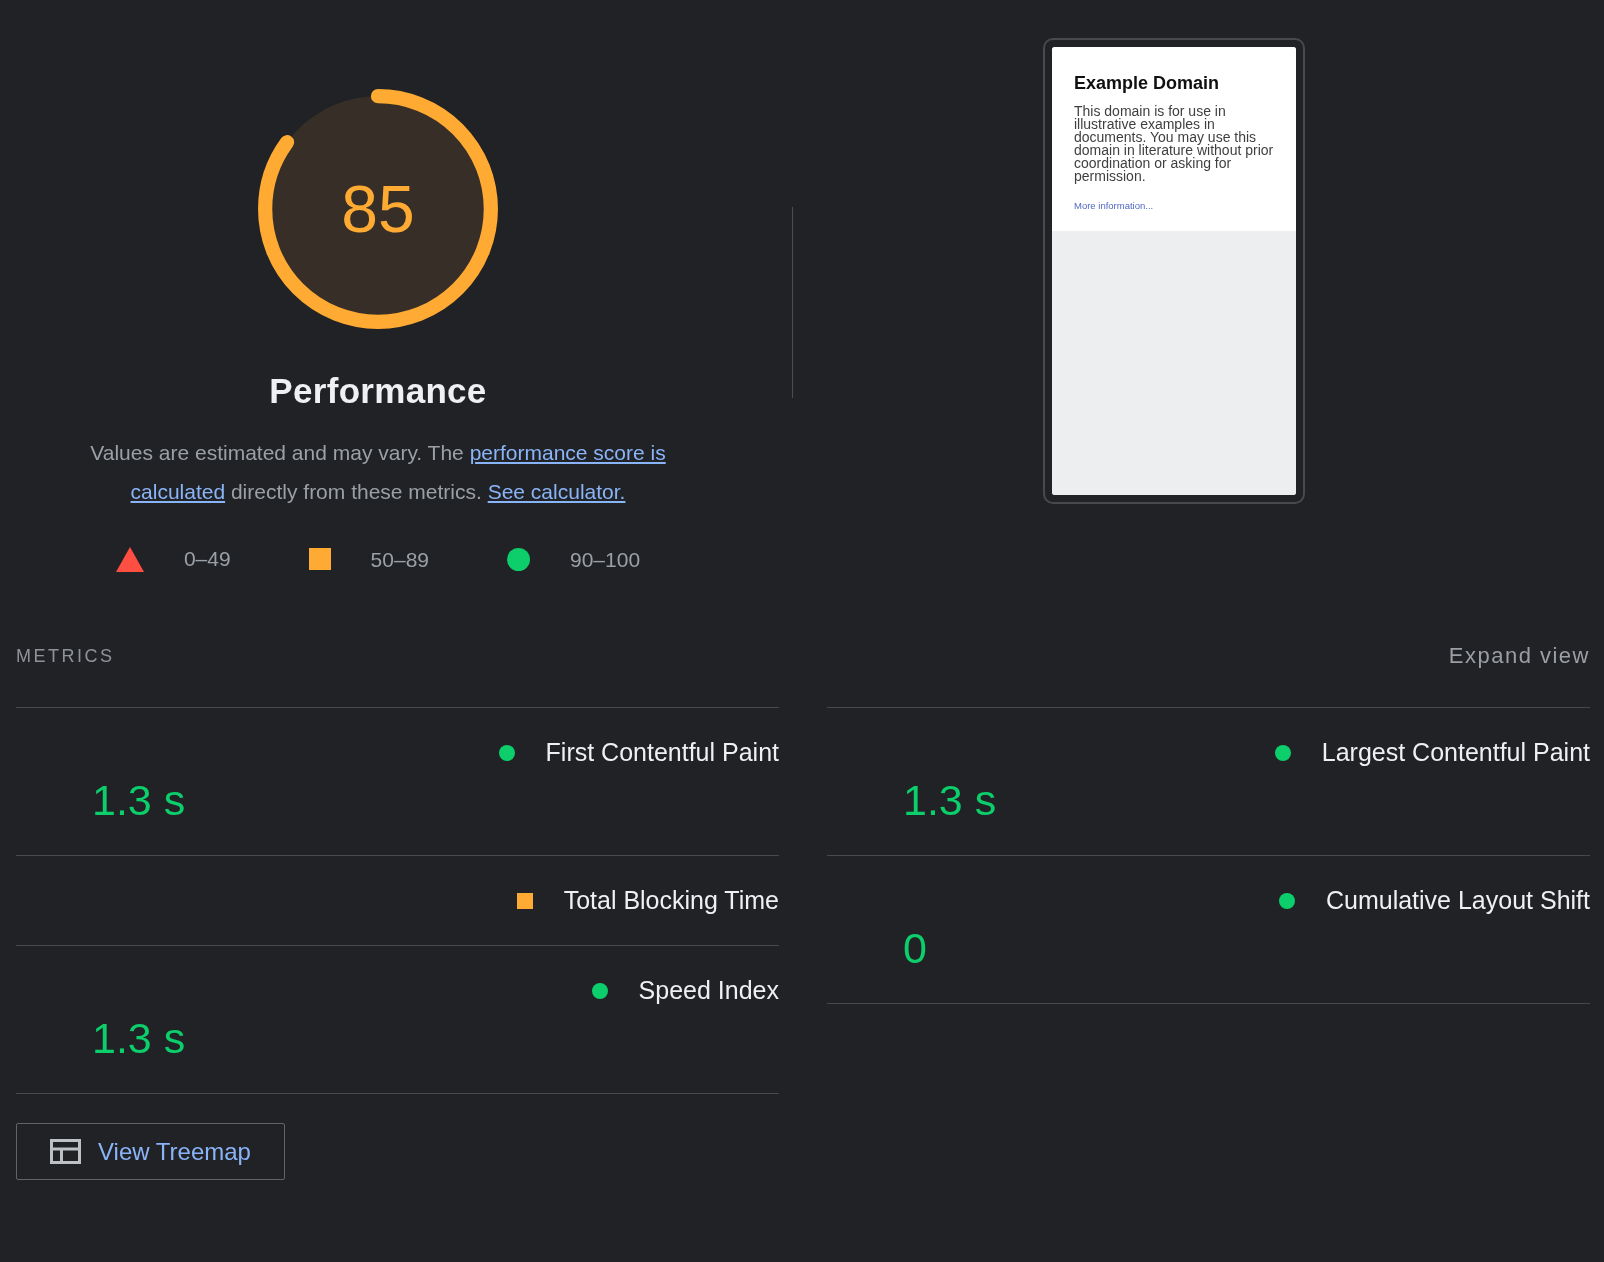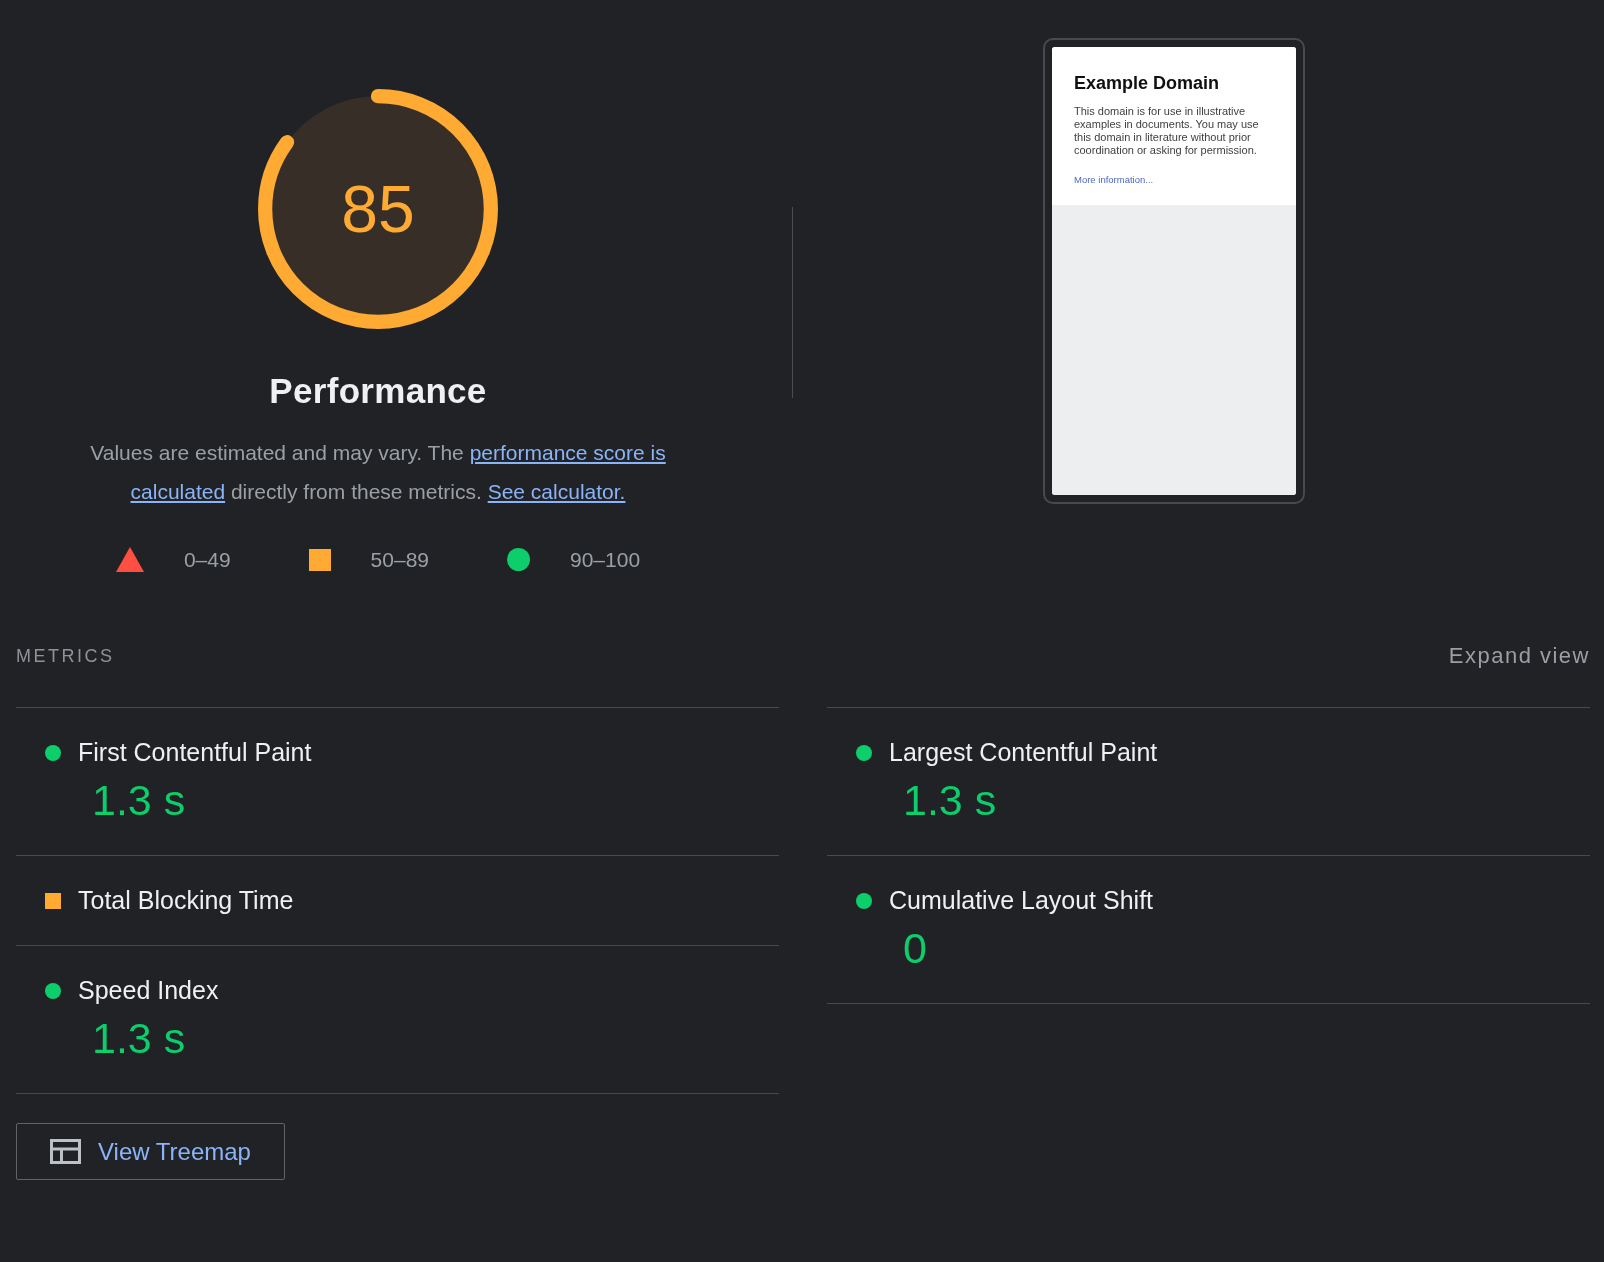--- a/index.html
+++ b/index.html
@@ -40,21 +40,21 @@
     margin: 40px 0 0; font-size: 35px; font-weight: 700;
     color: var(--text-bright); letter-spacing: 0.3px;
   }
   .disclaimer {
     margin: 22px 0 0; max-width: 640px;
     text-align: center; font-size: 21px; line-height: 39px;
     color: var(--text-dim);
   }
   .disclaimer a { color: var(--link); text-decoration: underline; cursor: pointer; }
   .legend { display: flex; align-items: center; gap: 78px; margin-top: 36px; }
-  .legend-item { display: flex; align-items: center; gap: 40px; font-size: 21px; color: var(--text-dim); }
+  .legend-item { display: flex; align-items: flex-start; gap: 40px; font-size: 21px; color: var(--text-dim); }
   .shape-triangle {
     width: 0; height: 0;
     border-left: 14px solid transparent; border-right: 14px solid transparent;
     border-bottom: 25px solid var(--fail);
   }
   .shape-square { width: 22px; height: 22px; background: var(--average); }
   .shape-circle { width: 23px; height: 23px; border-radius: 50%; background: var(--good); }
 
   .v-divider {
     position: absolute; left: 792px; top: 207px;
@@ -69,21 +69,21 @@
     padding: 7px; background: var(--bg);
   }
   .thumbnail {
     width: 100%; height: 100%;
     border-radius: 3px; overflow: hidden;
     background: #edeef0;
     display: flex; flex-direction: column;
   }
   .shot-card { background: #ffffff; padding: 26px 22px 18px; }
   .shot-heading { margin: 0 0 11px; font-size: 18px; font-weight: 700; color: #101010; }
-  .shot-body { margin: 0 0 12px; font-size: 11px; line-height: 13px; color: #3f3f3f; }
+  .shot-body { margin: 0 0 12px; font-size: 14px; line-height: 13px; color: #3f3f3f; }
   .shot-link { font-size: 9.5px; color: #5068c0; text-decoration: none; }
   .shot-rest { flex: 1; background: #edeef0; }
 
   
   .metrics { padding: 0 14px 0 16px; }
   .metrics-header {
     display: flex; justify-content: space-between; align-items: center;
     padding: 26px 0 41px; height: 87px;
   }
   .metrics-title {
@@ -94,21 +94,21 @@
     background: none; border: none; padding: 0; cursor: pointer;
     font-family: inherit; font-size: 22px; letter-spacing: 1.5px;
     color: #9b9fa4;
   }
   .metrics-grid {
     display: grid; grid-template-columns: 1fr 1fr; column-gap: 48px;
     align-items: start;
   }
   .cell { border-top: 1px solid var(--divider); padding: 30px 0 30px 29px; }
   .mcol .cell:last-child { border-bottom: 1px solid var(--divider); }
-  .metric-head { display: flex; align-items: center; gap: 17px; }
+  .metric-head { display: flex; align-items: center; gap: 31px; justify-content: flex-end; }
   .metric-icon { width: 16px; height: 16px; flex: none; }
   .metric-icon.good { border-radius: 50%; background: var(--good); }
   .metric-icon.average { background: var(--average); }
   .metric-label { font-size: 25px; color: var(--text-bright); }
   .metric-value { margin: 9px 0 0 47px; font-size: 43px; }
   .metric-value.good { color: var(--good); }
   .metric-value.average { color: var(--average); }
 
   .treemap-btn {
     margin-top: 29px;

